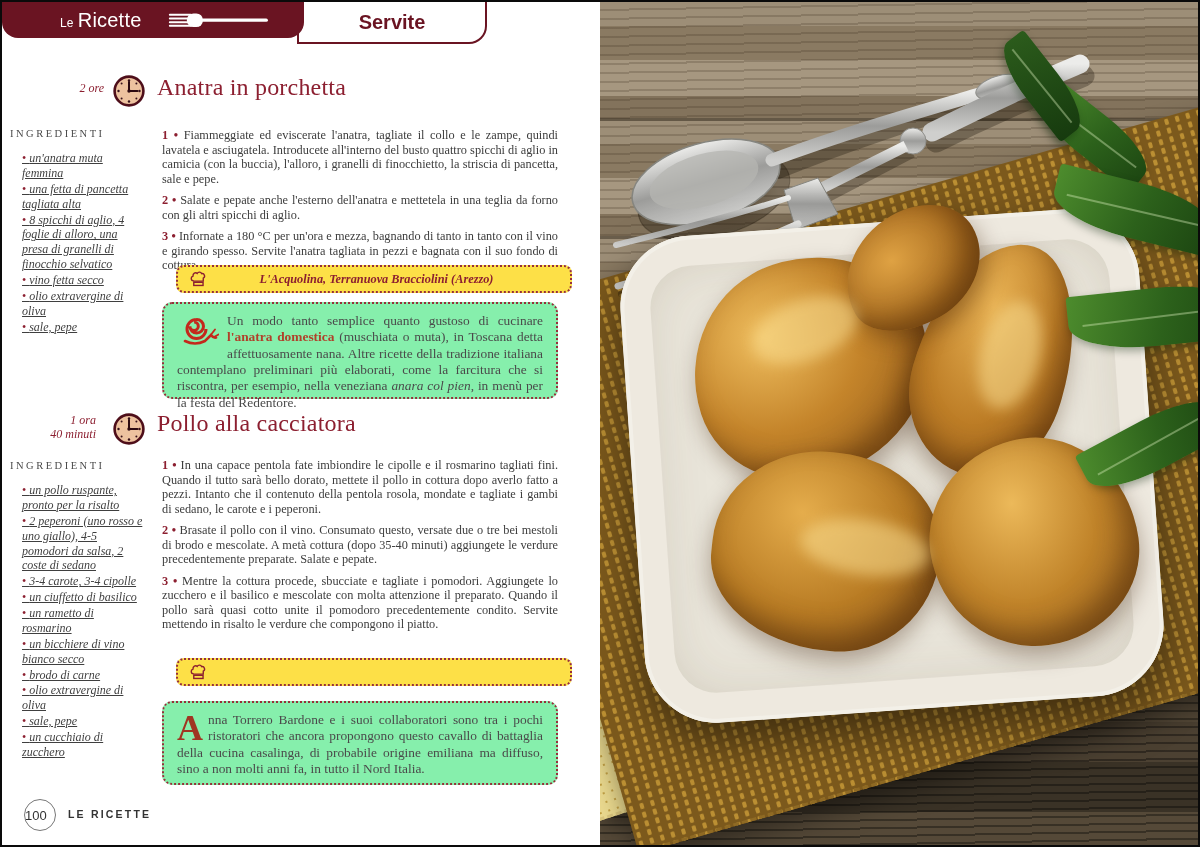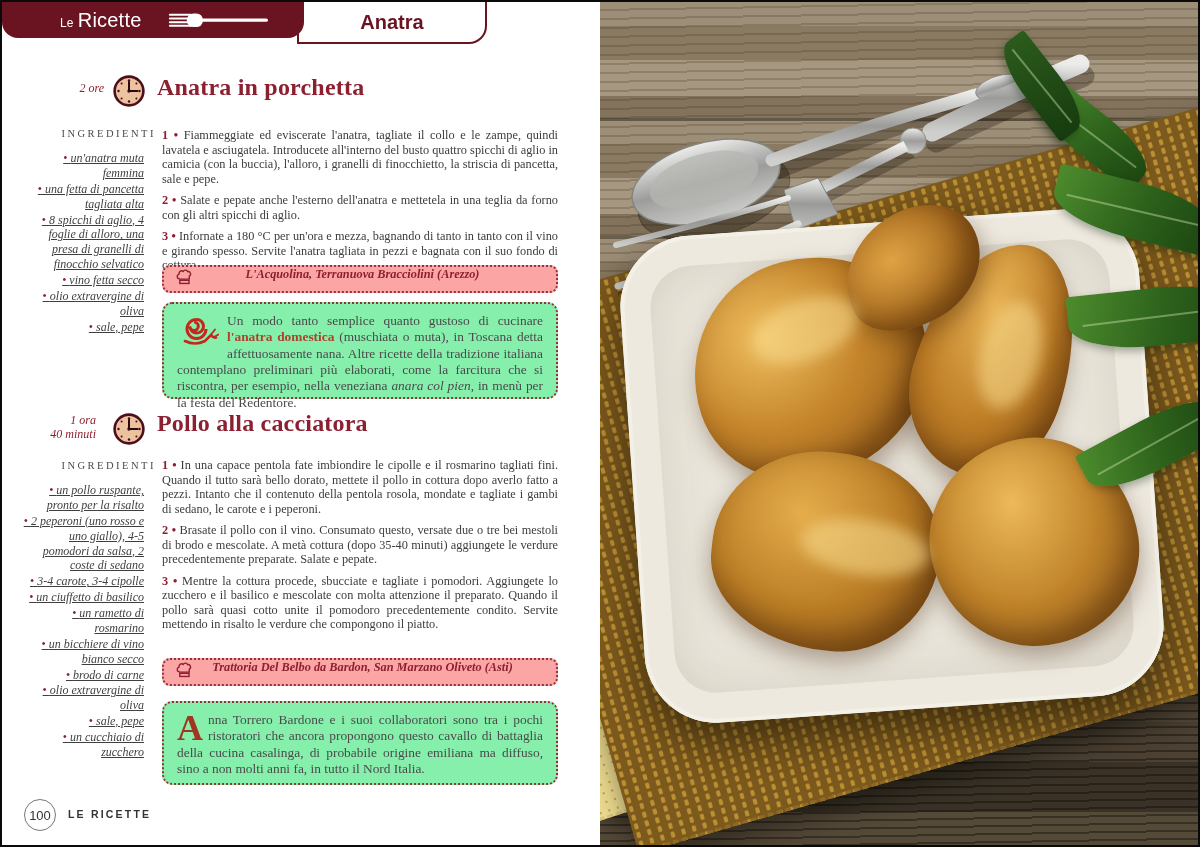--- a/index.html
+++ b/index.html
@@ -22,61 +22,61 @@
   .tab span{color:#6a1422;font-weight:bold;font-size:20px;}
 
   .time{position:absolute;width:74px;text-align:right;color:#8c1f30;
         font-family:"Liberation Serif",serif;font-style:italic;font-size:12px;line-height:1.15;}
   .t1{left:28px;top:80px;}
   .t2{left:20px;top:412px;}
   .clock{position:absolute;width:34px;height:34px;}
   .ck1{left:110px;top:72px;}
   .ck2{left:110px;top:410px;}
   .rtitle{position:absolute;left:155px;color:#8c1f30;font-family:"Liberation Serif",serif;
-          font-weight:bold;font-size:24px;letter-spacing:.2px;}
+          font-weight:normal;font-size:24px;letter-spacing:.2px;}
   .rt1{top:72px;}
   .rt2{top:408px;}
 
-  .ingr{position:absolute;left:8px;width:146px;text-align:right;
+  .ingr{position:absolute;left:8px;width:146px;text-align:left;
         font-family:"Liberation Serif",serif;color:#3f3f3f;}
   .ig1{top:126px;}
   .ig2{top:458px;}
   .ingr h4{margin:0 0 6px 0;font-size:10.5px;font-weight:normal;letter-spacing:2.5px;color:#4a4a4a;}
   .ingr ul{margin:12px;padding:0;list-style:none;text-decoration:underline;}
   .ingr li{font-style:italic;font-size:12px;line-height:1.24;margin-bottom:1px;}
   .ingr li::before{content:"• ";color:#8c1f30;font-style:normal;}
 
   .steps{position:absolute;left:160px;width:396px;color:#3c3c3c;font-size:12.3px;line-height:1.18;}
   .st1{top:126px;}
   .st2{top:456px;}
   .steps p{margin:0 0 7px 0;text-align:justify;font-family:Liberation Serif, serif;}
   .step-num{font-weight:bold;color:#8c1f30;}
   .step-num::after{content:" • ";color:#8c1f30;font-weight:bold;}
 
-  .restbox{position:absolute;left:160px;width:396px;height:28px;border:2px dotted #96303a;
-           border-radius:8px;display:flex;align-items:flex-start;box-sizing:border-box;background:#fca5a5;}
+  .restbox{position:absolute;left:174px;width:396px;height:28px;border:2px dotted #96303a;
+           border-radius:8px;display:flex;align-items:center;box-sizing:border-box;background:#fde047;}
   .rb1{top:263px;}
   .rb2{top:656px;}
   .restbox svg{margin-left:10px;flex:0 0 auto;}
   .restbox .rname{flex:1;text-align:center;color:#8c1f30;font-family:"Liberation Serif",serif;
                   font-style:italic;font-weight:bold;font-size:12.3px;padding-right:26px;}
 
   .notebox{position:absolute;left:160px;width:396px;border:2px dotted #96303a;border-radius:10px;
            box-sizing:border-box;padding:9px 13px 9px 13px;background:#86efac;
            font-family:"Liberation Serif",serif;color:#4a4a4a;font-size:13.4px;line-height:1.22;
            text-align:justify;}
   .nb1{top:300px;height:97px;}
   .nb2{top:699px;height:84px;}
   .nb1 .snail{float:left;margin:2px 8px 2px 0;}
   .hl{font-weight:bold;color:#b0402a;}
   .dropcap{float:left;font-size:36px;line-height:.82;font-weight:bold;color:#a03522;
            margin:2px 5px 0 0;font-family:"Liberation Serif",serif;}
 
   .pagenum{position:absolute;left:22px;top:797px;width:30px;height:30px;border:1.3px solid #777;
-           border-radius:50%;display:flex;align-items:center;justify-content:center;
+           border-radius:50%;display:flex;align-items:center;justify-content:flex-start;
            font-size:13px;color:#333;}
   .booklabel{position:absolute;left:66px;top:806px;font-size:10.5px;font-weight:bold;
              letter-spacing:2.2px;color:#333;}
 
   
   .photo{position:absolute;left:600px;top:0;width:600px;height:847px;overflow:hidden;background:#97876f;}
   .wood-top{position:absolute;inset:0;
     background:
       repeating-linear-gradient(179deg, rgba(58,44,28,.22) 0 2px, rgba(255,255,255,0) 2px 9px),
       repeating-linear-gradient(180deg, #9d8e77 0 26px, #8a7a62 26px 60px, #a69780 60px 96px, #83735c 96px 118px),
@@ -149,21 +149,21 @@
       <span class="le">Le</span>
       <span class="ric">Ricette</span>
     </div>
     <svg width="104" height="16" viewBox="0 0 110 16">
       <path d="M3 2.5h22M3 6.5h22M3 10.5h22M3 14h22" stroke="#fff" stroke-width="2.1" stroke-linecap="round" fill="none"></path>
       <rect x="21" y="1" width="17" height="14.5" rx="7" fill="#fff"></rect>
       <path d="M36 8.2 H105" stroke="#fff" stroke-width="3.4" stroke-linecap="round"></path>
     </svg>
   </div>
   <div class="tab">
-    <span>Anatra</span>
+    <span>Servite</span>
   </div>
 
   <div class="time t1">
     <div>2 ore</div>
     <div></div>
   </div>
   <svg class="clock ck1" viewBox="0 0 34 34">
     <circle cx="17" cy="17" r="14.4" fill="#edc29f" stroke="#4e0e1a" stroke-width="2.6"></circle>
     <g fill="#35101a">
       <circle cx="17" cy="6.5" r="1.2"></circle>
@@ -256,21 +256,20 @@
     <p><span class="step-num">1</span><span>In una capace pentola fate imbiondire le cipolle e il rosmarino tagliati fini. Quando il tutto sarà bello dorato, mettete il pollo in cottura dopo averlo fatto a pezzi. Intanto che il contenuto della pentola rosola, mondate e tagliate i gambi di sedano, le carote e i peperoni.</span></p>
     <p><span class="step-num">2</span><span>Brasate il pollo con il vino. Consumato questo, versate due o tre bei mestoli di brodo e mescolate. A metà cottura (dopo 35-40 minuti) aggiungete le verdure precedentemente preparate. Salate e pepate.</span></p>
     <p><span class="step-num">3</span><span>Mentre la cottura procede, sbucciate e tagliate i pomodori. Aggiungete lo zucchero e il basilico e mescolate con molta attenzione il preparato. Quando il pollo sarà quasi cotto unite il pomodoro precedentemente condito. Servite mettendo in risalto le verdure che compongono il piatto.</span></p>
   </div>
 
   <div class="restbox rb2">
     <svg width="21" height="21" viewBox="0 0 24 24">
       <path d="M6.3 13.6 C3.2 13.4 2.6 9.2 5.7 8.1 C5.4 5.1 8.5 3.4 10.5 5 C11.7 2.9 14.8 3.2 15.6 5.3 C18.8 4.7 20.2 9 17.5 10.3 L17.4 13.8 L6.4 13.8 Z" fill="none" stroke="#8c1f30" stroke-width="1.6"></path>
       <rect x="6.6" y="15.2" width="10.6" height="3.6" fill="none" stroke="#8c1f30" stroke-width="1.6"></rect>
     </svg>
-    <span class="rname">Trattoria Del Belbo da Bardon, San Marzano Oliveto (Asti)</span>
   </div>
 
   <div class="notebox nb2">
     <span class="dropcap">A</span><span>nna Torrero Bardone e i suoi collaboratori sono tra i pochi ristoratori che ancora propongono questo cavallo di battaglia della cucina casalinga, di probabile origine emiliana ma diffuso, sino a non molti anni fa, in tutto il Nord Italia.</span>
   </div>
 
   <div class="pagenum">
       <span>100</span>
     </div>
   <div class="booklabel">LE RICETTE</div>

